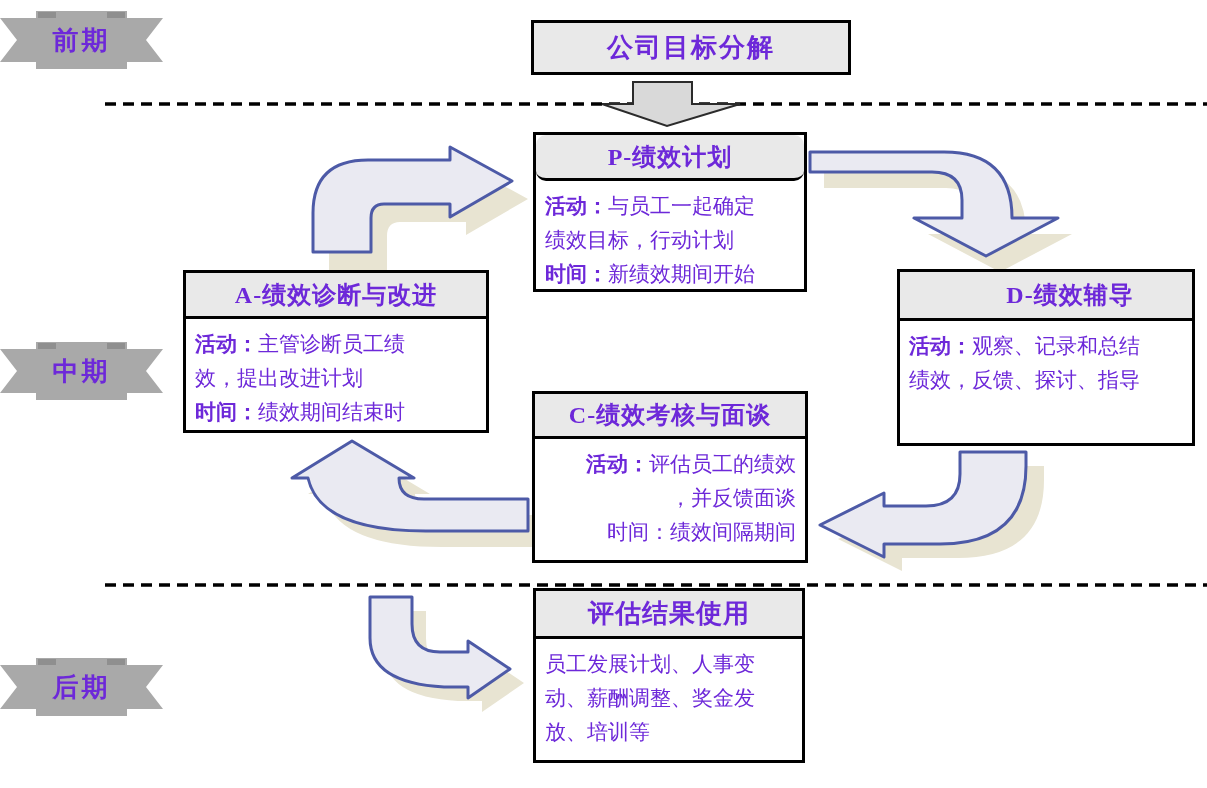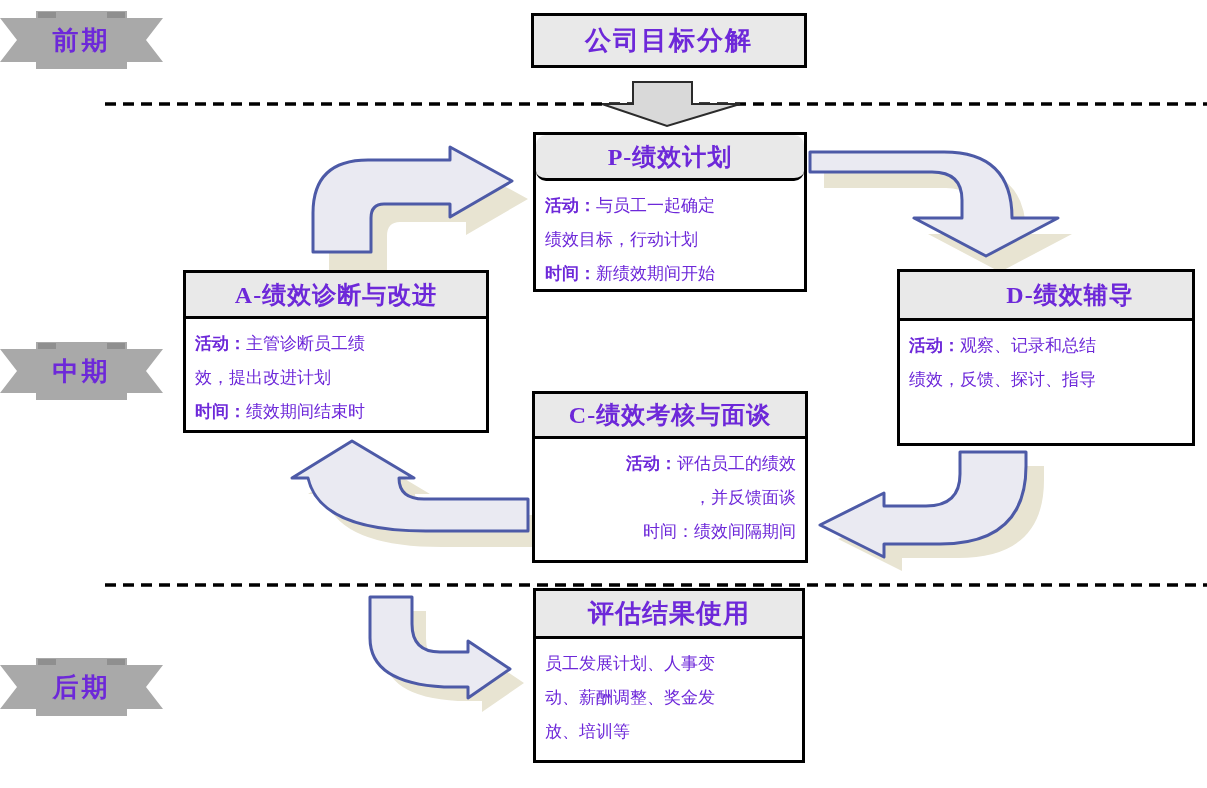--- a/index.html
+++ b/index.html
@@ -14,28 +14,28 @@
     position:absolute;left:0;top:8px;width:163px;height:56px;display:flex;
     align-items:center;justify-content:center;font-size:26px;font-weight:bold;letter-spacing:3px;
   }
   .flow-box{
     position:absolute;background:#ffffff;border:3px solid #000;z-index:2;box-sizing:border-box;
   }
   .box-title{
     background:#e9e9e9;border-bottom:3px solid #000;display:flex;align-items:center;justify-content:center;
     font-size:24px;font-weight:bold;letter-spacing:1px;
   }
-  .box-body{padding:8px 9px 16px 9px;font-size:17px;line-height:34px;}
+  .box-body{padding:8px 9px 16px 9px;font-size:21px;line-height:34px;}
   .box-body b{font-weight:bold;}
   .title-only{
     display:flex;align-items:center;justify-content:center;background:#e9e9e9;
     font-size:26px;font-weight:bold;letter-spacing:2px;
   }
   
-  #top-box{left:531px;top:13px;width:276px;height:55px;}
+  #top-box{left:531px;top:20px;width:320px;height:55px;}
   #plan-box{left:533px;top:132px;width:274px;height:160px;}
   #plan-box .box-title{height:43px;border-radius:10px;}
   #act-box{left:183px;top:270px;width:306px;height:163px;}
   #act-box .box-title{height:43px;}
   #do-box{left:897px;top:269px;width:298px;height:177px;}
   #do-box .box-title{height:46px;padding-left:48px;}
   #check-box{left:532px;top:391px;width:276px;height:172px;text-align:right;}
   #check-box .box-title{height:42px;}
   #result-box{left:533px;top:588px;width:272px;height:175px;}
   #result-box .box-title{height:45px;font-size:26px;}

